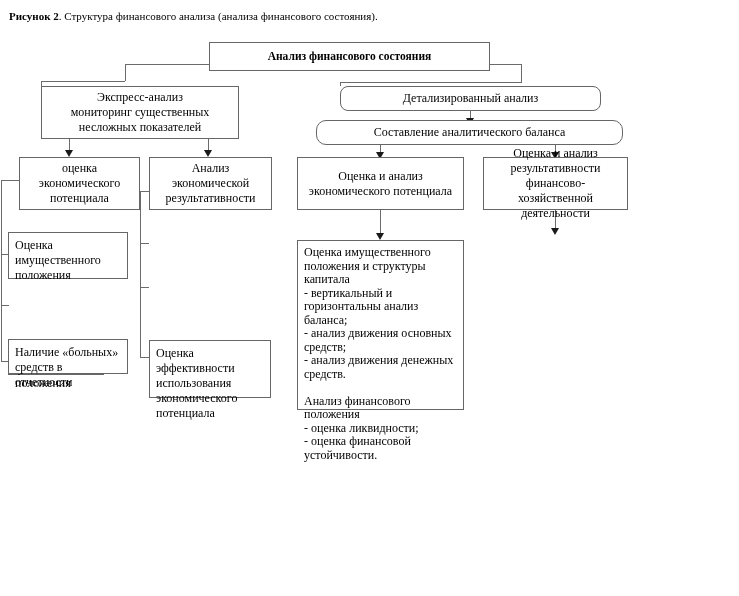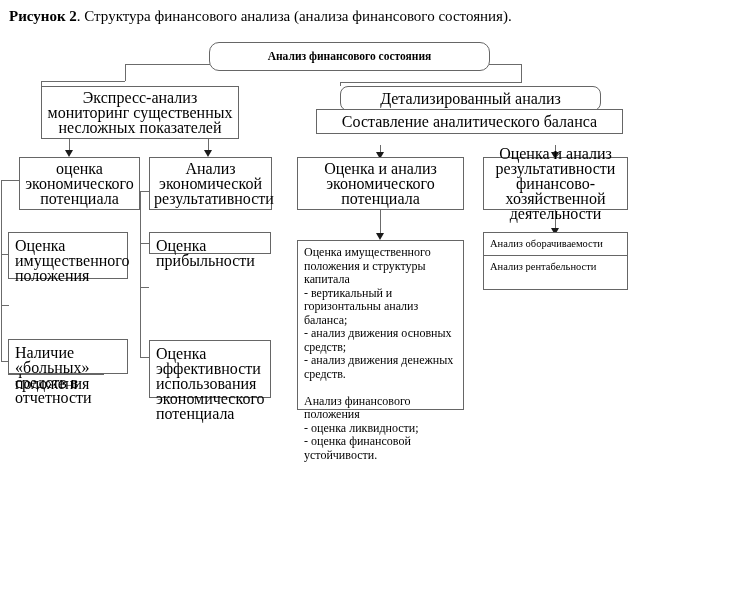--- a/index.html
+++ b/index.html
@@ -13,37 +13,37 @@
     height: 596px;
     background: #ffffff;
     font-family: "Liberation Serif", "DejaVu Serif", serif;
     color: #000000;
     overflow: hidden;
   }
   .caption {
     position: absolute;
     left: 9px;
     top: 8px;
-    font-size: 15px;
+    font-size: 11px;
     line-height: 16px;
     white-space: nowrap;
   }
   .caption b { font-weight: bold; }
 
   
   .box {
     position: absolute;
     box-sizing: border-box;
     border: 1px solid #666666;
     background: #ffffff;
     display: flex;
     align-items: center;
     justify-content: center;
     text-align: center;
-    font-size: 16px;
+    font-size: 12px;
     line-height: 15px;
     padding: 2px 4px;
   }
   .box.bold {
     font-weight: bold;
     font-size: 11.5px;
   }
   .box.topleft-text {
     align-items: flex-start;
     justify-content: flex-start;
@@ -130,35 +130,35 @@
   <div class="ln hl" style="left:1px; top:254px; width:8px;"></div>
   <div class="ln hl" style="left:1px; top:305px; width:8px;"></div>
   <div class="ln hl" style="left:1px; top:361px; width:8px;"></div>
 
   <div class="ln vl" style="left:140px; top:191px; height:167px;"></div>
   <div class="ln hl" style="left:140px; top:191px; width:40px;"></div>
   <div class="ln hl" style="left:140px; top:243px; width:9px;"></div>
   <div class="ln hl" style="left:140px; top:287px; width:9px;"></div>
   <div class="ln hl" style="left:140px; top:357px; width:9px;"></div>
 
-  <div class="box bold" style="left:209px; top:42px; width:281px; height:29px;border-radius:10px;">
+  <div class="box bold" style="left:209px; top:42px; width:281px; height:29px;">
     <span class="inner">Анализ финансового состояния</span>
   </div>
 
   <div class="box multiline" style="left:41px; top:86px; width:198px; height:53px;">
     <span class="inner multiline">Экспресс-анализ
 мониторинг существенных
 несложных показателей</span>
   </div>
 
   <div class="box" style="left:340px; top:86px; width:261px; height:25px;border-radius:8px;">
     <span class="inner">Детализированный анализ</span>
   </div>
 
-  <div class="box" style="left:316px; top:109px; width:307px; height:25px;">
+  <div class="box" style="left:316px; top:120px; width:307px; height:25px;border-radius:10px;">
     <span class="inner">Составление аналитического баланса</span>
   </div>
 
   <div class="box multiline" style="left:19px; top:157px; width:121px; height:53px;">
     <span class="inner multiline">оценка
 экономического
 потенциала</span>
   </div>
 
   <div class="box multiline" style="left:149px; top:157px; width:123px; height:53px;">
@@ -184,23 +184,20 @@
   </div>
   <div class="box topleft-text multiline" style="left:8px; top:296px; width:96px; height:35px;margin-top:44px;">
     <span class="inner multiline">Оценка финансового
 положения</span>
   </div>
   <div class="box topleft-text multiline" style="left:8px; top:339px; width:120px; height:35px;">
     <span class="inner multiline">Наличие «больных»
 средств в отчетности</span>
   </div>
 
-  <div class="box topleft-text multiline" style="left:149px; top:232px; width:122px; height:22px;">
-    <span class="inner multiline">Оценка прибыльности</span>
-  </div>
   <div class="box topleft-text multiline" style="left:149px; top:340px; width:122px; height:58px;">
     <span class="inner multiline">Оценка эффективности
 использования
 экономического
 потенциала</span>
   </div>
 
   <div class="box topleft-text multiline" style="left:297px; top:240px; width:167px; height:170px; line-height:13.5px; font-size:12px;">
     <span class="inner multiline">Оценка имущественного
 положения и структуры капитала
@@ -210,18 +207,14 @@
     средств;
     - анализ движения денежных
     средств.
 
 Анализ финансового положения
     - оценка ликвидности;
     - оценка финансовой
     устойчивости.</span>
   </div>
 
-  <div class="stack" style="left:483px; top:232px; width:145px; height:58px;">
-    <div class="row" style="height:23px;">Анализ оборачиваемости</div>
-    <div class="row" style="height:34px;">Анализ рентабельности</div>
-  </div>
 
 </div>
 
 </body></html>

